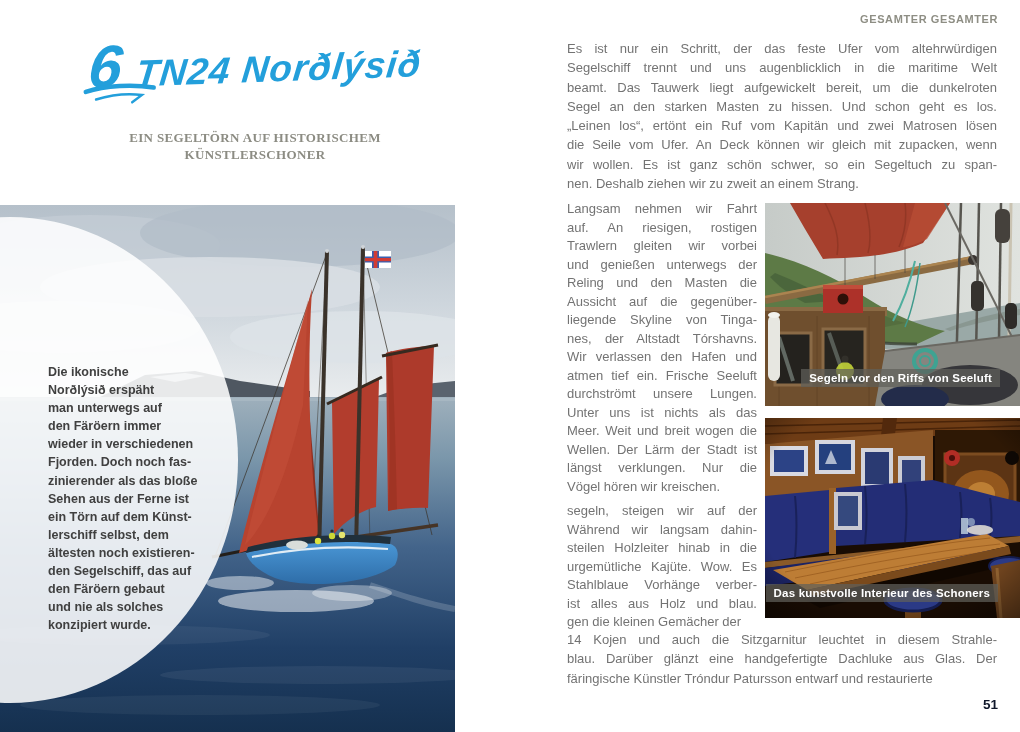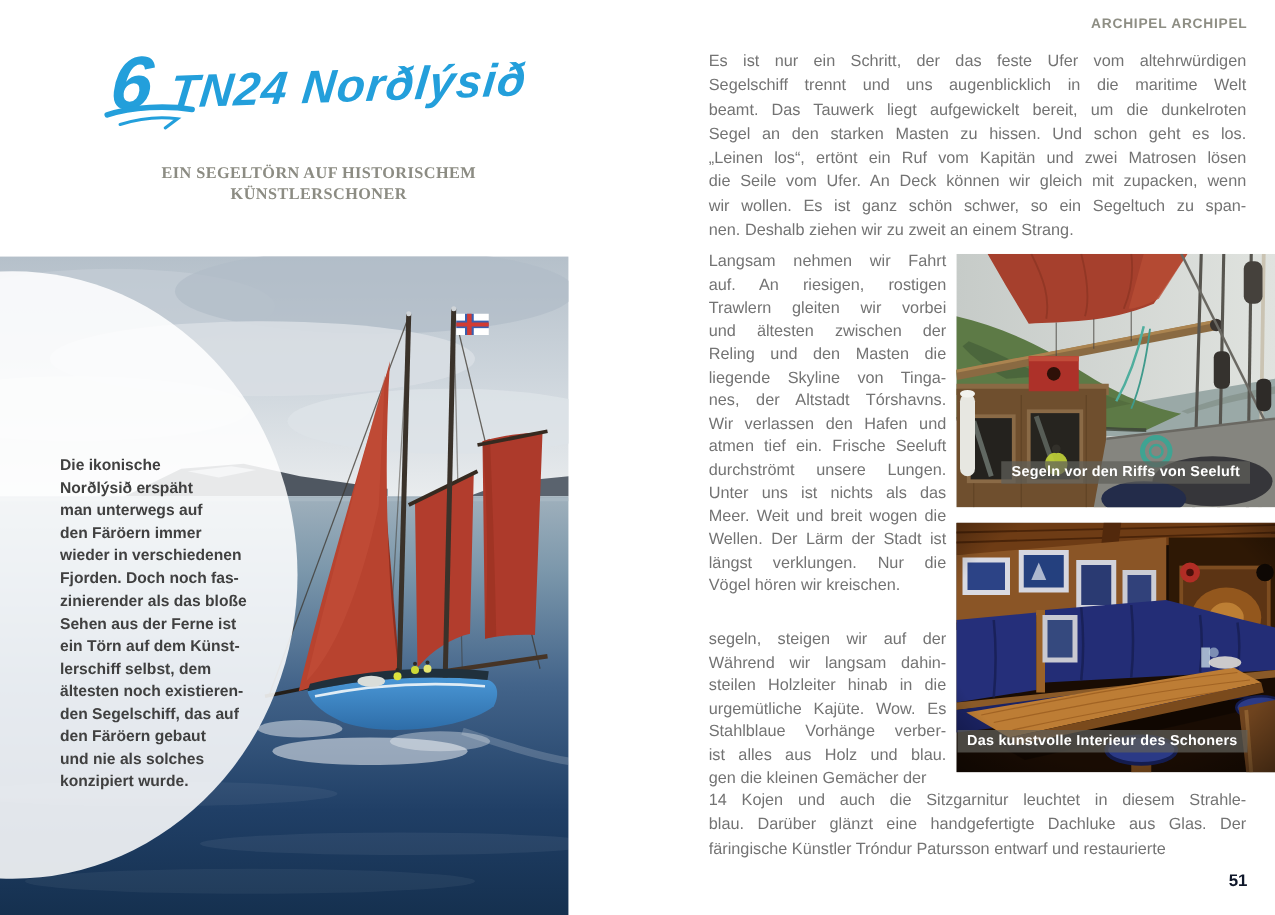--- a/index.html
+++ b/index.html
@@ -63,21 +63,21 @@
     padding:3px 8px; white-space:nowrap;
   }
   #caption1 { right:20px; bottom:19px; }
   #caption2 { right:22px; bottom:16px; }
 </style>
 </head>
 <body>
 
 <div class="page">
 
-  <div class="section-label">ARCHIPEL ARCHIPEL</div>
+  <div class="section-label">GESAMTER GESAMTER</div>
 
   <div class="chapter-script">
     <span class="ch-num-wrap">
       <span class="ch-num">6</span>
       <svg class="swoosh" width="78" height="24" viewBox="0 0 78 24">
         <path d="M4,8 C24,2 52,2 72,6" stroke="#239fdb" stroke-width="4.5" fill="none" stroke-linecap="round"></path>
         <path d="M14,16 C32,11 48,11 60,13 L50,20" stroke="#239fdb" stroke-width="2.5" fill="none" stroke-linecap="round"></path>
       </svg>
     </span><span class="ch-title">TN24 Norðlýsið</span>
   </div>
@@ -190,22 +190,23 @@
       <div class="line">Segel an den starken Masten zu hissen. Und schon geht es los.</div>
       <div class="line">„Leinen los“, ertönt ein Ruf vom Kapitän und zwei Matrosen lösen</div>
       <div class="line">die Seile vom Ufer. An Deck können wir gleich mit zupacken, wenn</div>
       <div class="line">wir wollen. Es ist ganz schön schwer, so ein Segeltuch zu span-</div>
       <div class="line last">nen. Deshalb ziehen wir zu zweit an einem Strang.</div>
     </div>
   <div class="para justified" id="para2">
       <div class="line">Langsam nehmen wir Fahrt</div>
       <div class="line">auf. An riesigen, rostigen</div>
       <div class="line">Trawlern gleiten wir vorbei</div>
-      <div class="line">und ältesten zwischen der</div>
+      <div class="line">und genießen unterwegs der</div>
       <div class="line">Reling und den Masten die</div>
+      <div class="line">Aussicht auf die gegenüber-</div>
       <div class="line">liegende Skyline von Tinga-</div>
       <div class="line">nes, der Altstadt Tórshavns.</div>
       <div class="line">Wir verlassen den Hafen und</div>
       <div class="line">atmen tief ein. Frische Seeluft</div>
       <div class="line">durchströmt unsere Lungen.</div>
       <div class="line">Unter uns ist nichts als das</div>
       <div class="line">Meer. Weit und breit wogen die</div>
       <div class="line">Wellen. Der Lärm der Stadt ist</div>
       <div class="line">längst verklungen. Nur die</div>
       <div class="line last">Vögel hören wir kreischen.</div>

